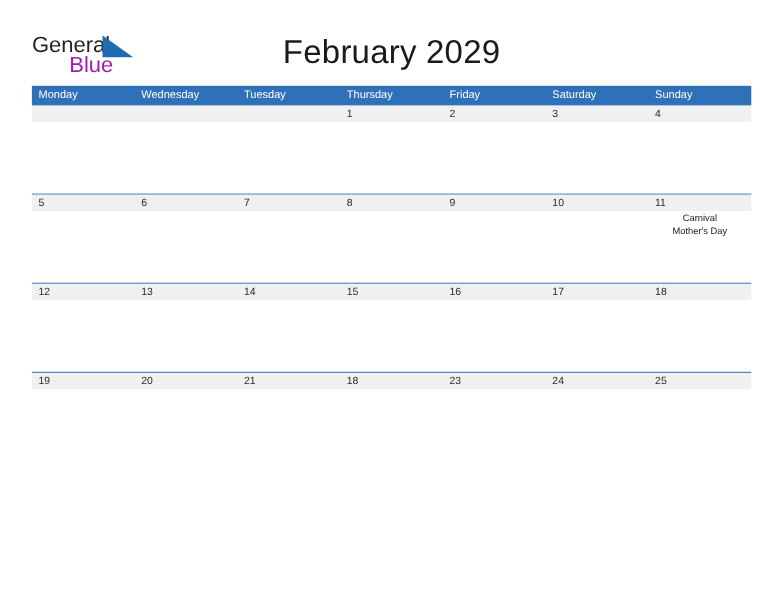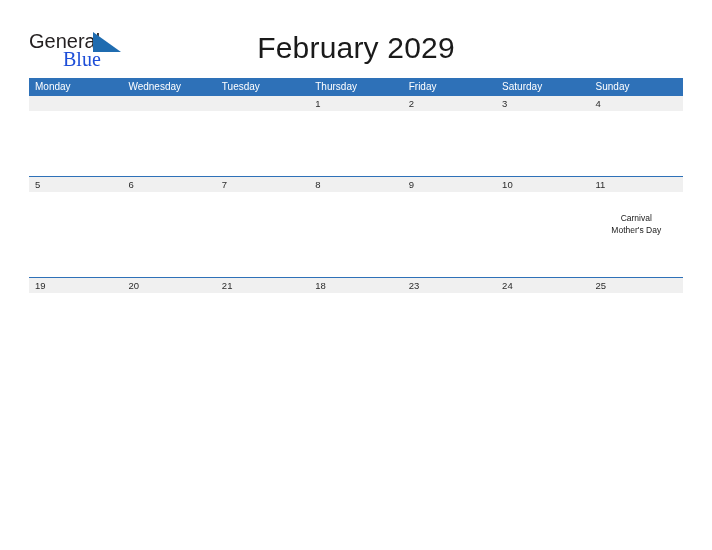--- a/index.html
+++ b/index.html
@@ -47,22 +47,22 @@
     left: 64px;
     top: 2px;
     width: 30px;
     height: 21px;
   }
   #brand-blue {
     position: absolute;
     left: 34px;
     top: 18px;
     font-size: 20px;
-    color: #1d4ed8;
-    font-family: Liberation Serif, serif;
+    color: #a21caf;
+    font-family: Liberation Sans, sans-serif;
     line-height: 22px;
   }
 
   #month-title {
     position: absolute;
     left: 0px;
     top: 31px;
     width: 712px;
     text-align: center;
     font-size: 30px;
@@ -149,21 +149,21 @@
     line-height: 11.5px;
   }
   .event-item {
     display: block;
     white-space: nowrap;
     overflow: hidden;
   }
 
   
   .h-week-1 .week-events { height: 65px; }
-  .h-week-2 .week-events { height: 65px; margin-top: 20px; }
+  .h-week-2 .week-events { height: 65px; }
   .h-week-3 .week-events { height: 65px; }
   .h-week-4 .week-events { height: 65px; }
   .h-week-5 .week-events { height: 65px; }
 </style>
 </head>
 <body>
 
 <div id="header-bar">
 
   <div id="brand-logo">
@@ -230,20 +230,40 @@
       <div class="event-cell"></div>
       <div class="event-cell"></div>
       <div class="event-cell"></div>
       <div class="event-cell">
           <span class="event-item">Carnival</span>
           <span class="event-item">Mother's Day</span>
         </div>
     </div>
   </div>
 
+  <div class="week-row h-week-3">
+    <div class="week-dates">
+      <div class="date-cell">12</div>
+      <div class="date-cell">13</div>
+      <div class="date-cell">14</div>
+      <div class="date-cell">15</div>
+      <div class="date-cell">16</div>
+      <div class="date-cell">17</div>
+      <div class="date-cell">18</div>
+    </div>
+    <div class="week-events">
+      <div class="event-cell"></div>
+      <div class="event-cell"></div>
+      <div class="event-cell"></div>
+      <div class="event-cell"></div>
+      <div class="event-cell"></div>
+      <div class="event-cell"></div>
+      <div class="event-cell"></div>
+    </div>
+  </div>
 
   <div class="week-row h-week-4">
     <div class="week-dates">
       <div class="date-cell">19</div>
       <div class="date-cell">20</div>
       <div class="date-cell">21</div>
       <div class="date-cell">18</div>
       <div class="date-cell">23</div>
       <div class="date-cell">24</div>
       <div class="date-cell">25</div>

